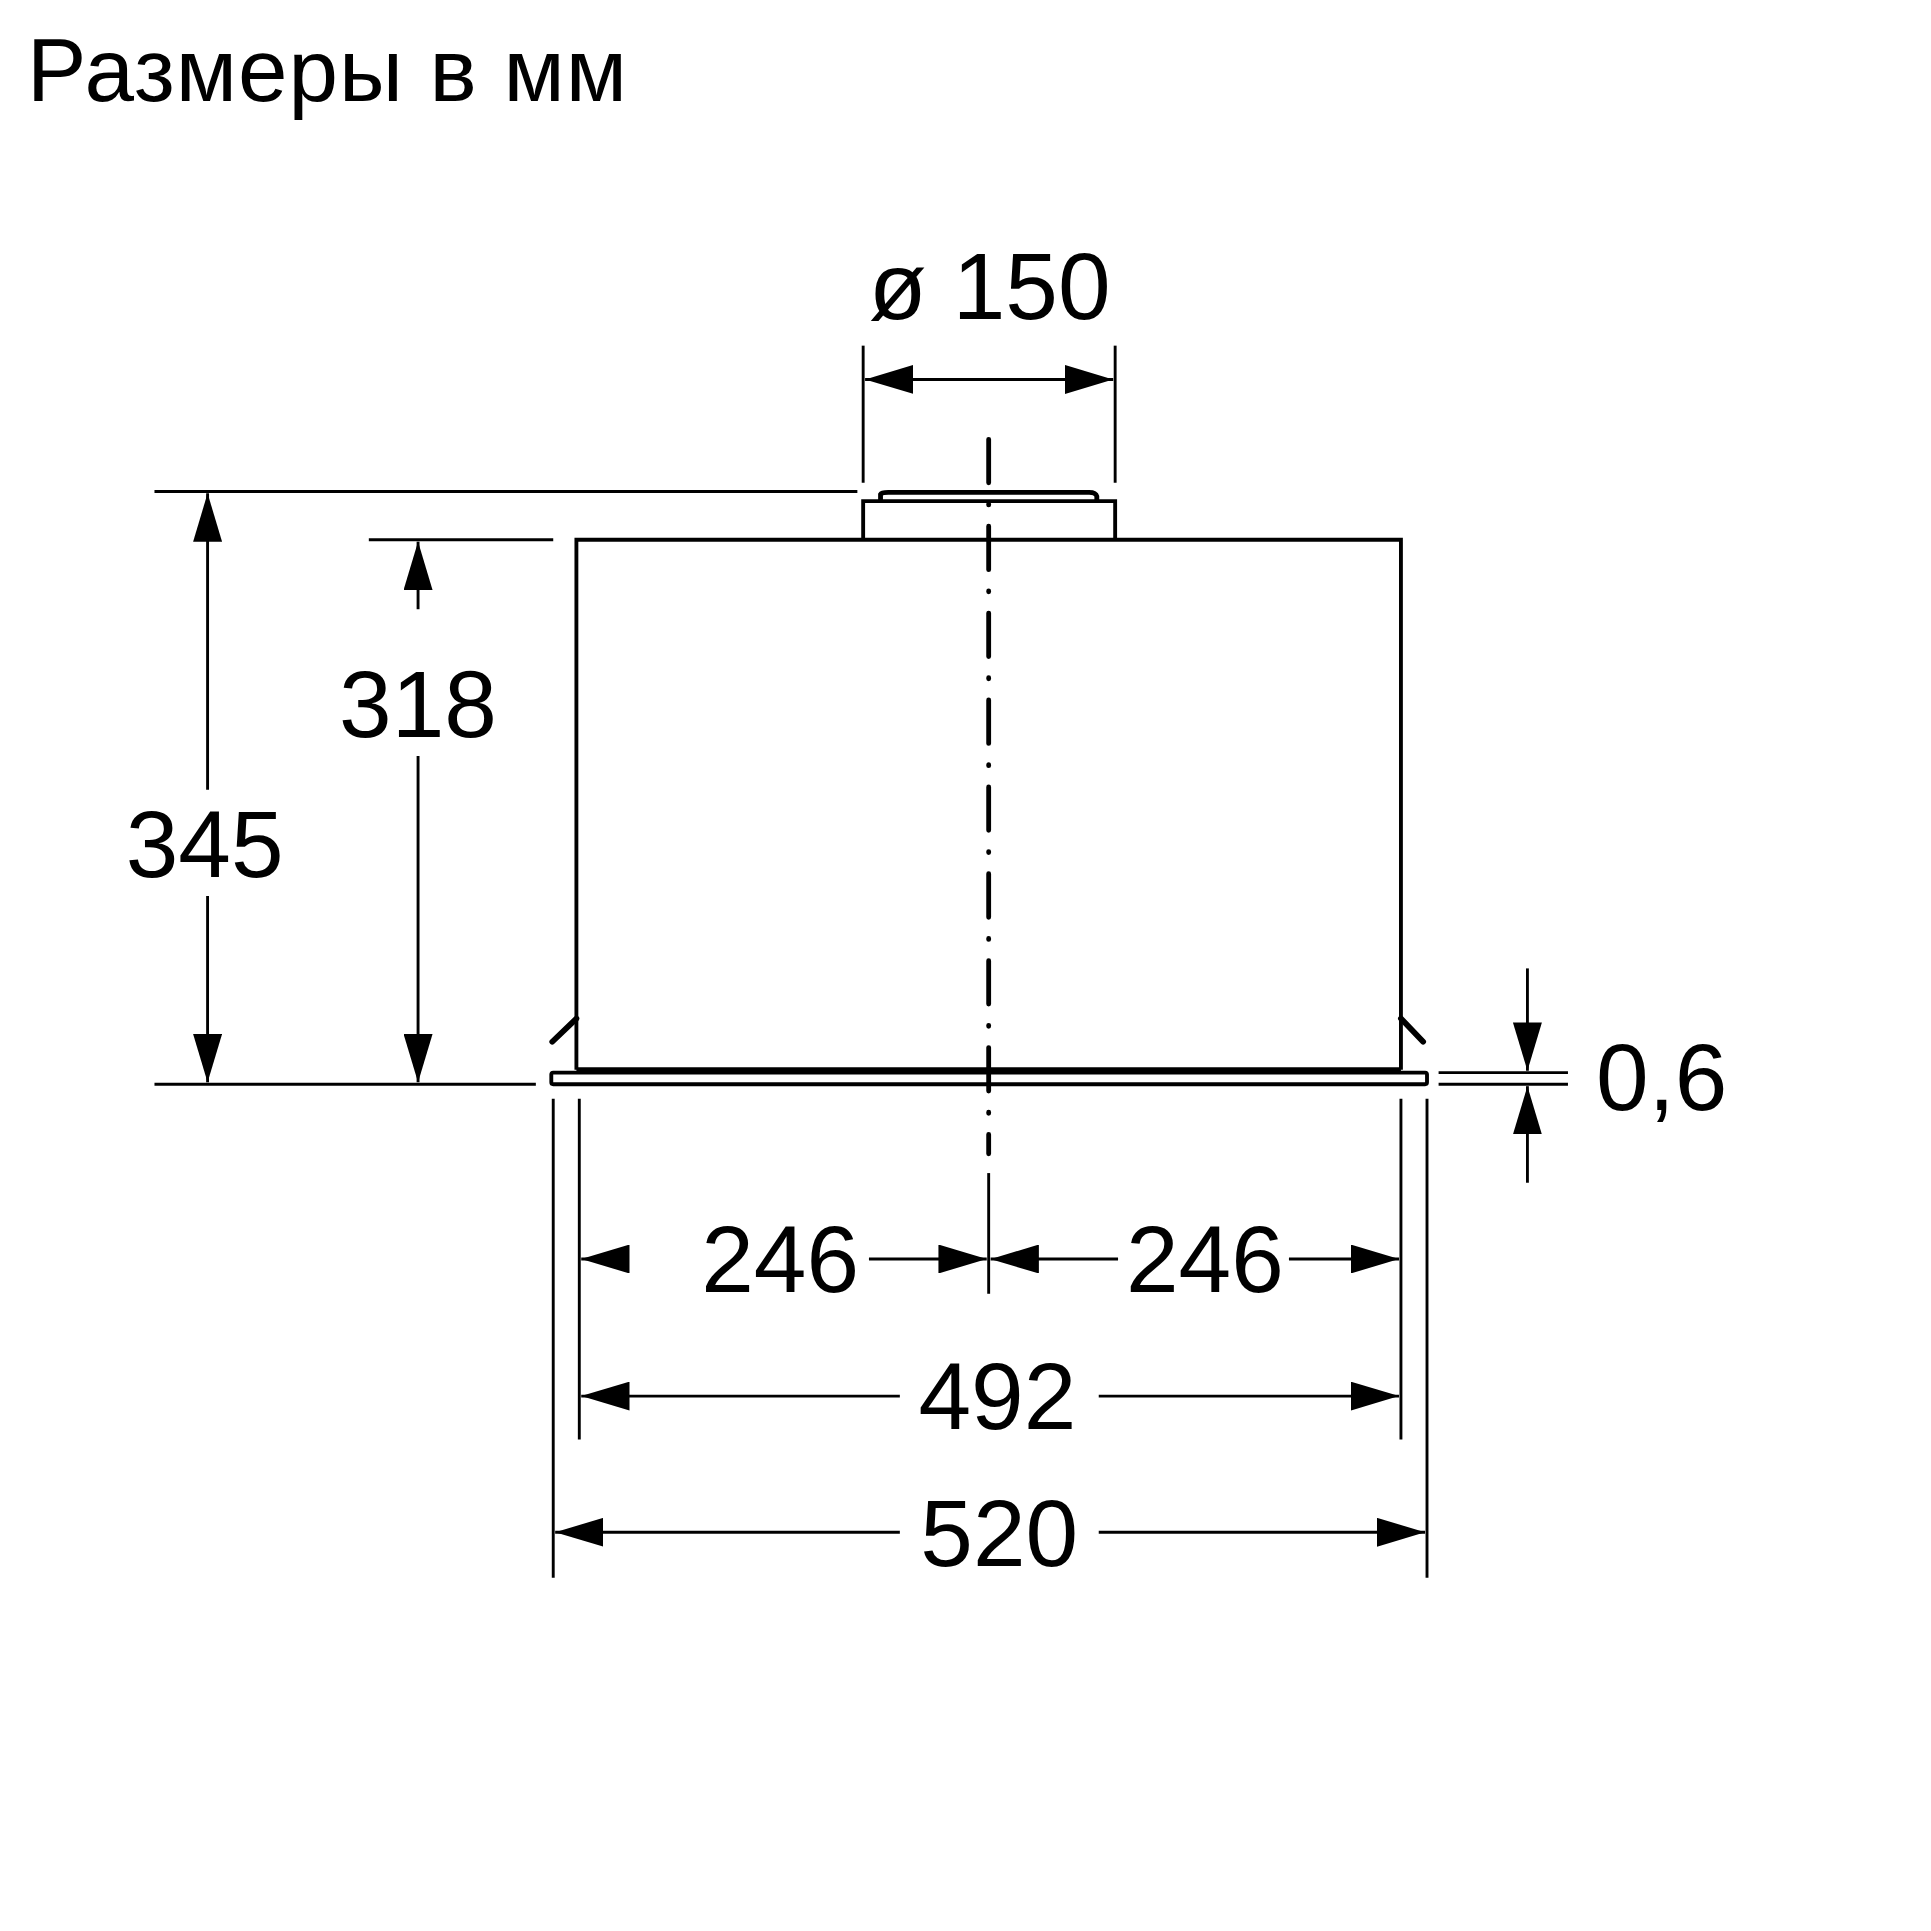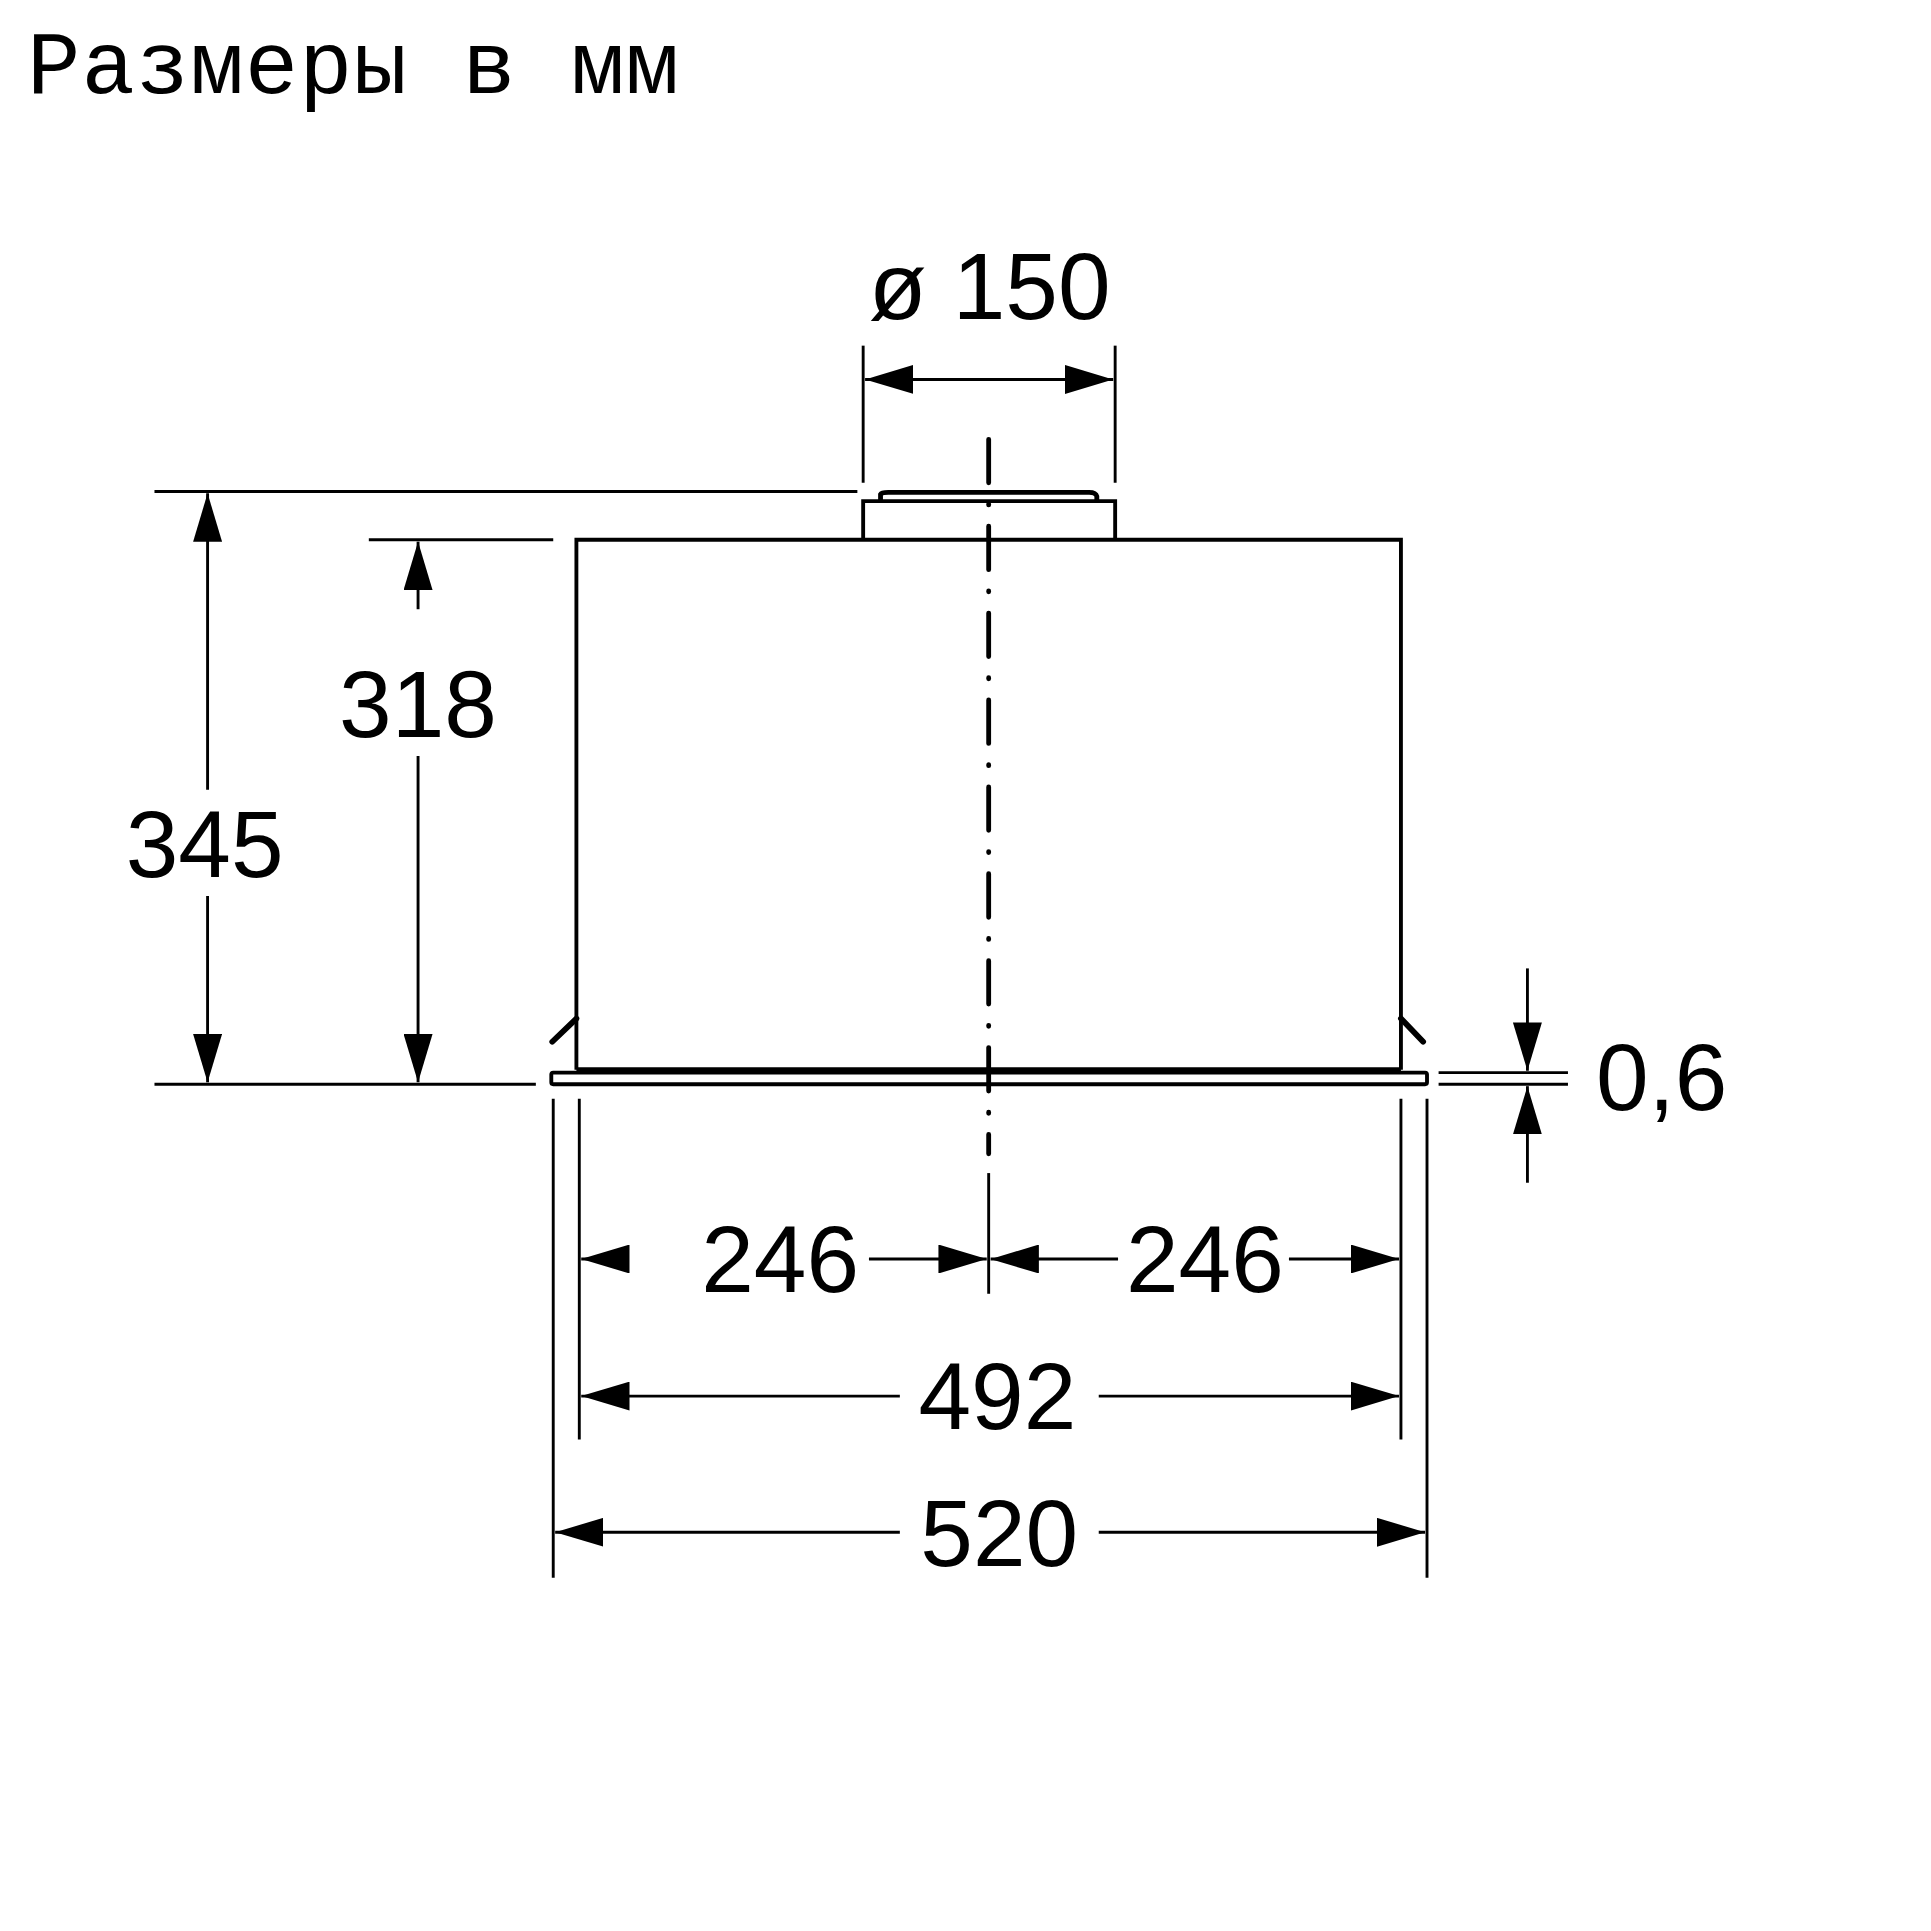--- a/index.html
+++ b/index.html
@@ -1,19 +1,19 @@
 <!DOCTYPE html>
 <html><head>
   <meta charset="utf-8">
   <style>
     html, body { margin: 0; padding: 0; background: #ffffff; }
     body { width: 1931px; height: 1931px; position: relative; overflow: hidden; }
     .title {
       position: absolute; left: 27px; top: 17.4px;
-      font-family: Liberation Mono, monospace;
+      font-family: Liberation Sans, sans-serif;
       font-size: 89px; line-height: 106px; color: #000;
       letter-spacing: 1px;
     }
     svg.drawing { position: absolute; left: 0; top: 0; }
     .dim-text {
       font-family: "Liberation Sans", sans-serif;
       font-size: 98px; fill: #000;
     }
   </style>
 </head>

